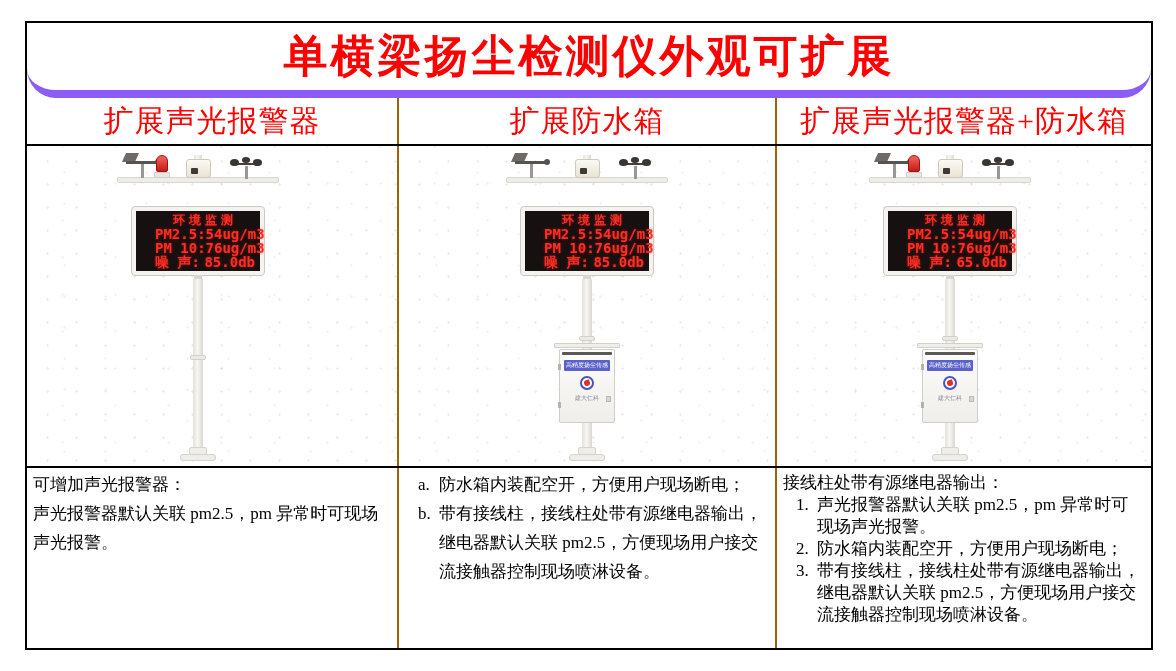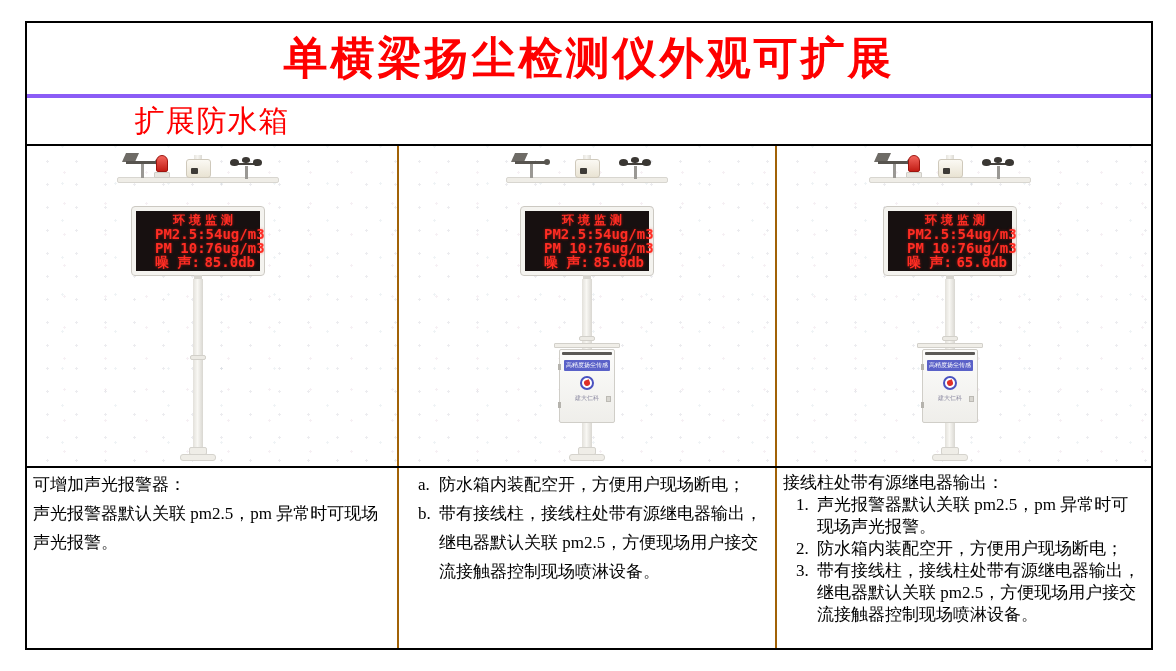--- a/index.html
+++ b/index.html
@@ -3,22 +3,22 @@
 <meta charset="utf-8">
 <style>
   * { margin:0; padding:0; box-sizing:border-box; }
   html,body { width:1176px; height:671px; background:#ffffff; overflow:hidden;
     font-family:"Liberation Serif","DejaVu Serif",serif; }
 
   .doc-table { position:absolute; left:25px; top:21px; width:1128px; height:629px;
     border:2px solid #000; display:flex; flex-direction:column; background:#fff; }
 
   
-  .title-row { flex:none; height:75px; border-bottom:4px solid #8b5cf6;
-    display:flex; align-items:center; justify-content:center; }
+  .title-row { flex:none; height:75px; border-bottom:8px solid #8b5cf6;
+    display:flex; align-items:center; justify-content:center;border-radius:29px; }
   .title-text { color:#fe0000; font-size:44px; font-weight:bold; letter-spacing:3px;
     white-space:nowrap; }
 
   
   .grid3 { display:grid; grid-template-columns:370px 378px 1fr; }
   .grid3 > div + div { border-left:2px solid #a16207; }
 
   .header-row { flex:none; height:48px; border-bottom:2px solid #000; }
   .header-cell { display:flex; align-items:center; justify-content:center;
     color:#fe0000; font-size:30px; letter-spacing:1px; white-space:nowrap; overflow:hidden; }
@@ -126,21 +126,23 @@
 </head>
 <body>
 
 <div class="doc-table">
 
   <div class="title-row">
     <div class="title-text">单横梁扬尘检测仪外观可扩展</div>
   </div>
 
   <div class="header-row grid3">
+    <div class="header-cell">扩展声光报警器</div>
     <div class="header-cell">扩展防水箱</div>
+    <div class="header-cell">扩展声光报警器+防水箱</div>
   </div>
 
   <div class="image-row grid3">
 
     <div class="img-cell">
       <div class="station">
         <div class="mast-stub"></div>
         <div class="crossbeam"></div>
         <div class="wind-vane">
           <span class="fin" style="position:absolute"></span>

